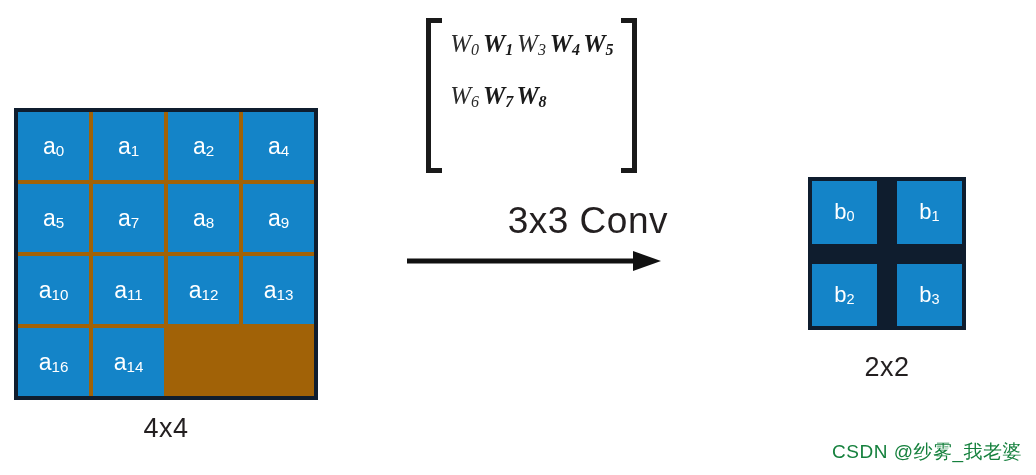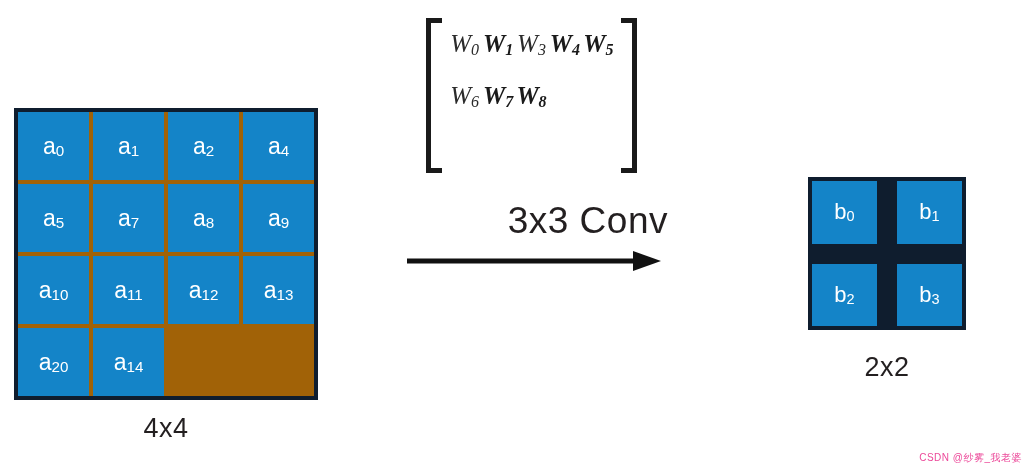--- a/index.html
+++ b/index.html
@@ -164,23 +164,23 @@
     top: 248px;
     width: 258px;
     height: 26px;
   }
 
   
   #watermark {
     position: absolute;
     right: 14px;
     bottom: 10px;
-    color: #ec4899;
-    font-family: "Liberation Sans", sans-serif;
-    font-size: 10px;
+    color: #15803d;
+    font-family: "Liberation Sans", sans-serif;
+    font-size: 19px;
     letter-spacing: 0.5px;
     white-space: nowrap;
   }
 </style>
 </head>
 <body>
 
 <div id="input-grid">
     <div class="cell">
       <span class="cell-label">a<sub>0</sub></span>
@@ -212,21 +212,21 @@
     <div class="cell">
       <span class="cell-label">a<sub>11</sub></span>
     </div>
     <div class="cell">
       <span class="cell-label">a<sub>12</sub></span>
     </div>
     <div class="cell">
       <span class="cell-label">a<sub>13</sub></span>
     </div>
     <div class="cell">
-      <span class="cell-label">a<sub>20</sub></span>
+      <span class="cell-label">a<sub>16</sub></span>
     </div>
     <div class="cell">
       <span class="cell-label">a<sub>14</sub></span>
     </div>
   </div>
 <div class="size-caption" id="input-caption">4x4</div>
 
 <div id="kernel-matrix">
   <div class="bracket bracket-left"></div>
   <div class="bracket bracket-right"></div>

